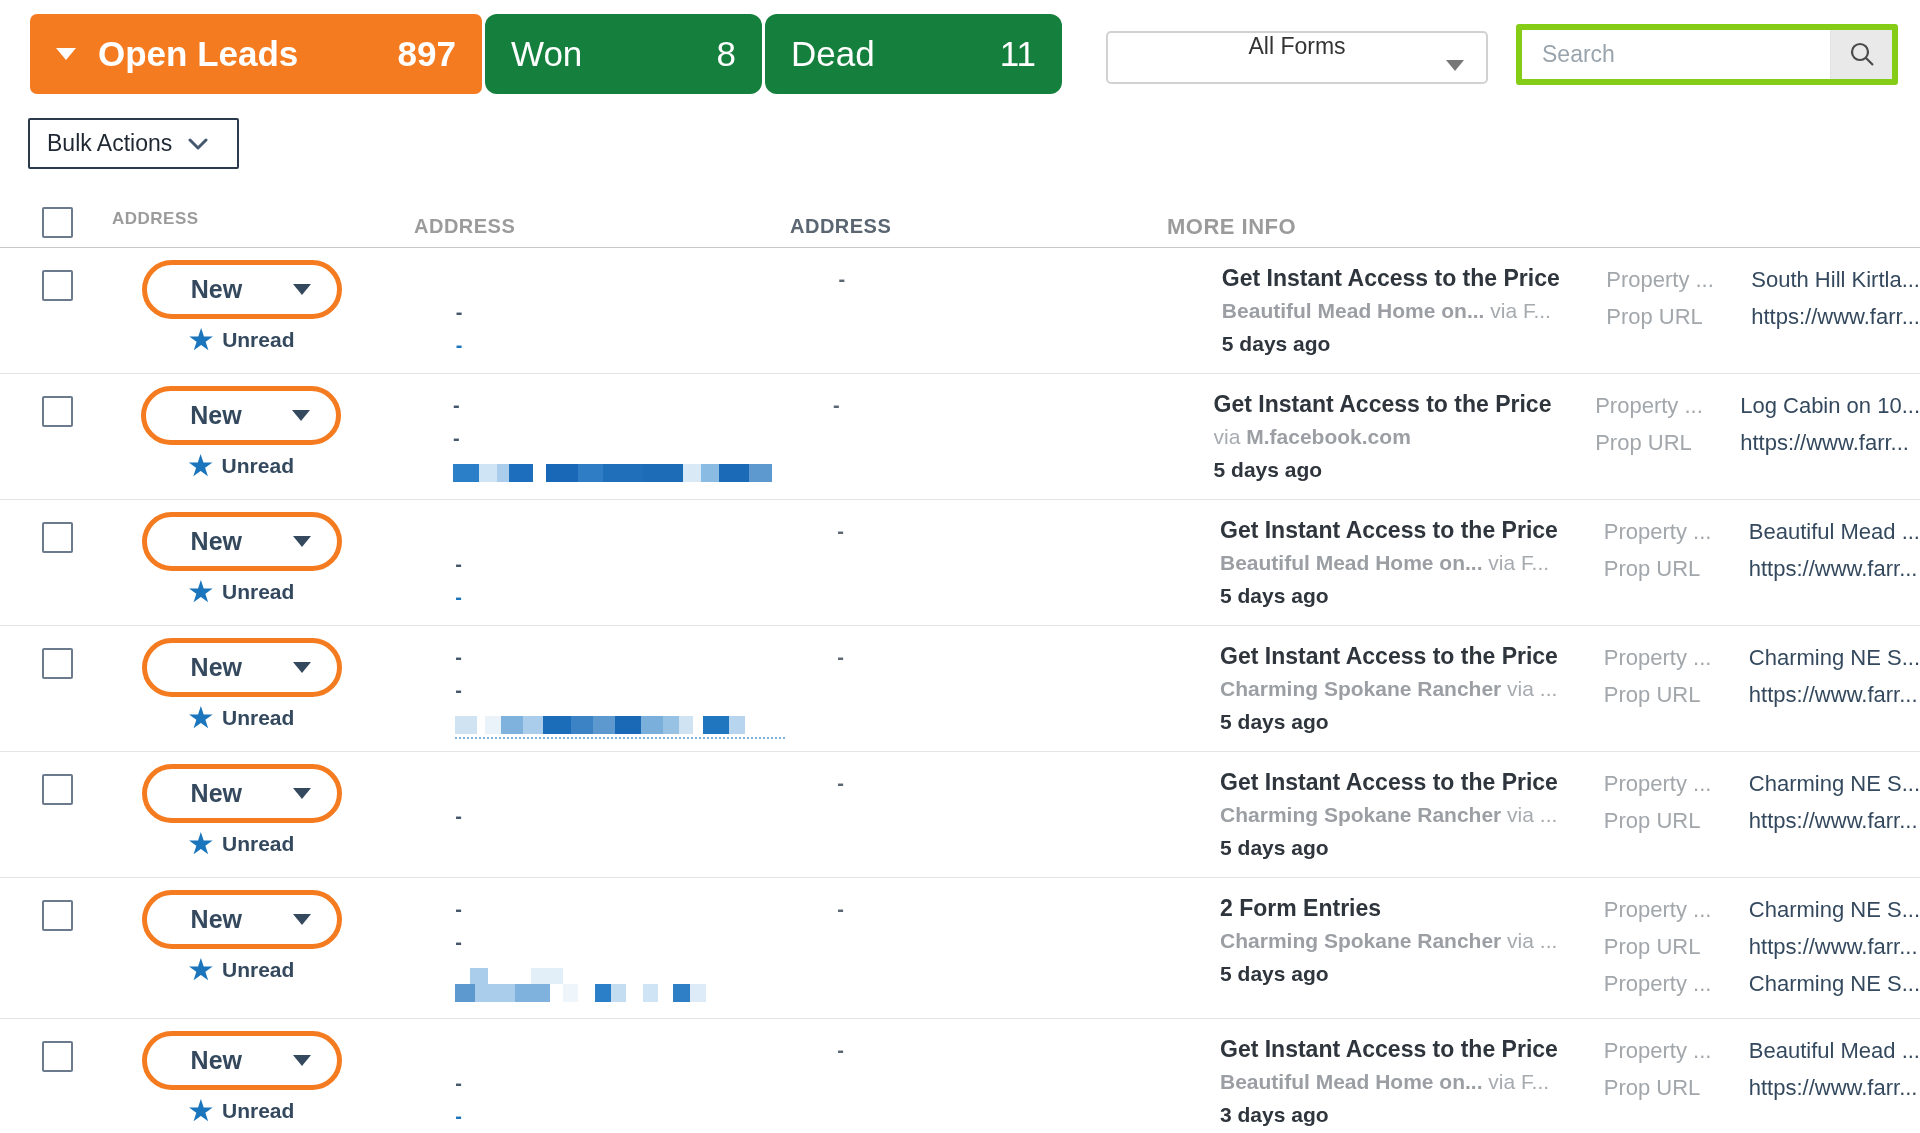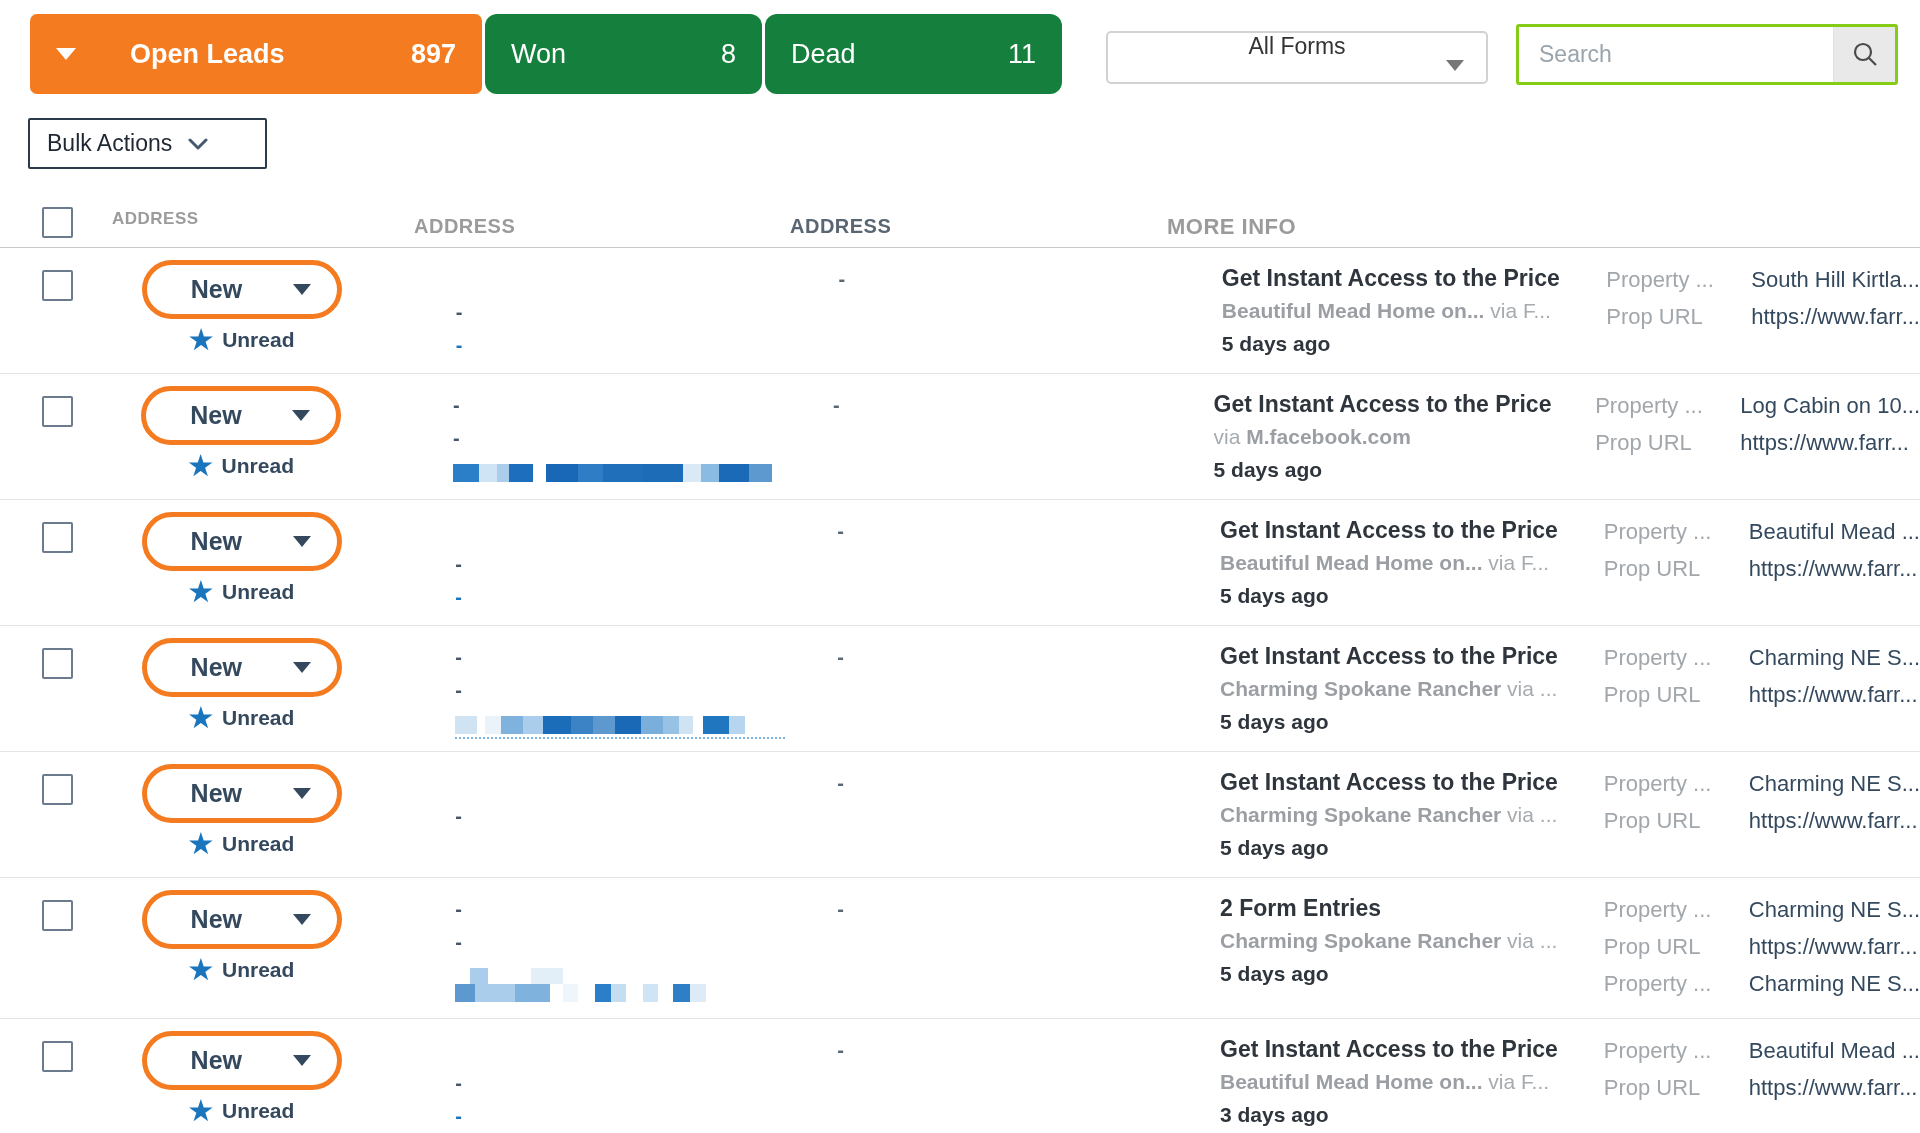--- a/index.html
+++ b/index.html
@@ -1,48 +1,48 @@
 <!DOCTYPE html>
 <html><head>
 <meta charset="utf-8">
 <style>
   * { margin:0; padding:0; box-sizing:border-box; }
   html,body { width:1920px; height:1133px; overflow:hidden; background:#fff;
               font-family:"Liberation Sans", sans-serif; color:#333; }
 
   
   .tabs { position:absolute; left:30px; top:14px; display:flex; gap:3px; }
-  .tab { height:80px; display:flex; align-items:center; color:#fff; font-size:27px;
-         padding:0 26px; cursor:pointer;gap:32px; }
+  .tab { height:80px; display:flex; align-items:center; color:#fff; font-size:35px;
+         padding:0 26px; cursor:pointer; }
   .tab-active { background:#F47B20; border-radius:7px; font-weight:bold; width:452px; }
   .tab-inactive { background:#15803d; border-radius:12px; }
   .tab-won { width:277px; }
   .tab-dead { width:297px;padding-left:26px; }
   .tab-count { margin-left:auto; }
   .caret-white { width:0; height:0; border-left:10px solid transparent;
                  border-right:10px solid transparent; border-top:12px solid #fff;
                  margin-right:22px; }
 
   .forms-select { position:absolute; left:1106px; top:31px; width:382px; height:53px;
                   border:2px solid #d2d2d2; border-radius:5px; background:#fff;
                   display:flex; align-items:center; padding:0 22px; font-size:23px;
                   color:#333; cursor:pointer;flex-direction:column; }
   .tri-down { margin-left:auto; width:0; height:0; border-left:9px solid transparent;
               border-right:9px solid transparent; border-top:11px solid #777; }
 
   .search-box { position:absolute; left:1516px; top:24px; width:382px; height:61px;
-                border:3px solid #84cc16; border-radius:3px; display:flex; background:#fff;
+                border:6px solid #84cc16; border-radius:3px; display:flex; background:#fff;
                 overflow:hidden; }
   .search-box input { flex:1; border:none; outline:none; font-size:23px; padding:0 0 0 20px;
                       color:#333; font-family:"Liberation Sans", sans-serif; min-width:0; }
   .search-box input::placeholder { color:#9aa4ad; }
   .search-btn { width:62px; background:#e9e9e9; border:none; border-left:1px solid #e2e2e2;
                 display:flex; align-items:center; justify-content:center; cursor:pointer; }
 
-  .bulk-btn { position:absolute; left:28px; top:118px; width:239px; height:51px;
+  .bulk-btn { position:absolute; left:28px; top:118px; width:211px; height:51px;
               background:#fff; border:2px solid #2b3a4a; border-radius:2px; font-size:23px;
               color:#1f2733; display:flex; align-items:center; padding:0 17px; gap:16px;
               cursor:pointer; font-family:"Liberation Sans", sans-serif; }
 
   
   .table { position:absolute; left:0; top:195px; width:1920px; }
   .thead { display:flex; height:53px; border-bottom:1px solid #c9c9c9; }
   .th { font-size:17px; font-weight:bold; color:#9b9b9b; letter-spacing:.5px; padding-top:14px; }
 
   .col-check   { width:112px; padding-left:42px; padding-top:12px; }

